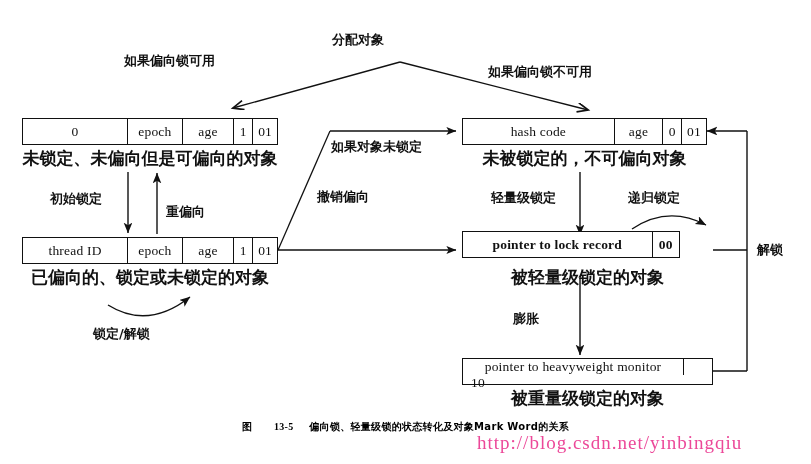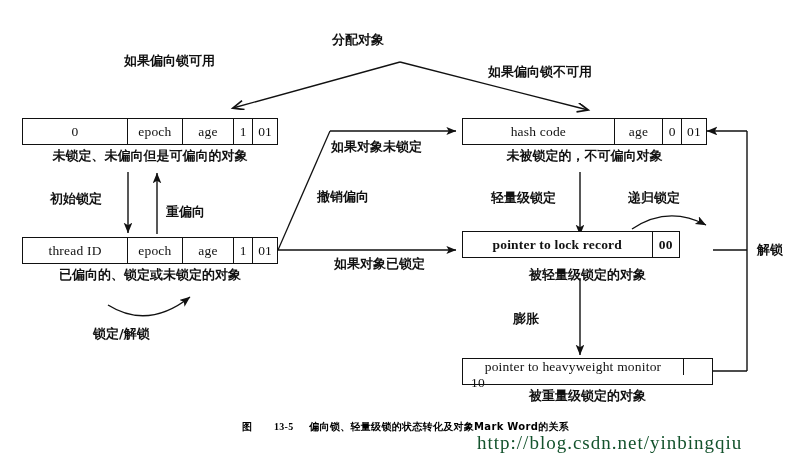--- a/index.html
+++ b/index.html
@@ -35,21 +35,21 @@
     padding:0 3px;
     letter-spacing:.2px;
   }
   .mw-cell:last-child{border-right:none;text-align:right;}
 
   
   .cn-caption{
     position:absolute;
     font-family:"DejaVu Sans", sans-serif;
     font-weight:bold;
-    font-size:13px;
+    font-size:17px;
     color:#111;
     white-space:nowrap;
     text-align:center;
   }
   
   .edge-label{
     position:absolute;
     font-family:"DejaVu Sans", sans-serif;
     font-weight:bold;
     font-size:13px;
@@ -68,21 +68,21 @@
     color:#000;
     letter-spacing:.3px;
   }
   .fig-caption .num{font-family:"Liberation Serif",serif;}
   .watermark{
     position:absolute;
     left:477px;
     top:432px;
     font-family:"Liberation Serif", serif;
     font-size:19px;
-    color:#14532d;
+    color:#ec4899;
     white-space:nowrap;
     letter-spacing:1px;
   }
 </style>
 </head>
 <body>
 
 <div id="canvas">
 
   <svg class="svg-layer" viewBox="0 0 811 464">
@@ -179,21 +179,20 @@
   <div class="edge-label" style="left:332px;top:31px;">分配对象</div>
   <div class="edge-label" style="left:124px;top:52px;">如果偏向锁可用</div>
   <div class="edge-label" style="left:488px;top:63px;">如果偏向锁不可用</div>
 
   <div class="edge-label" style="left:50px;top:190px;">初始锁定</div>
   <div class="edge-label" style="left:166px;top:203px;">重偏向</div>
   <div class="edge-label" style="left:93px;top:325px;">锁定/解锁</div>
 
   <div class="edge-label" style="left:331px;top:138px;">如果对象未锁定</div>
   <div class="edge-label" style="left:317px;top:188px;">撤销偏向</div>
-  <div class="edge-label" style="left:334px;top:255px;">如果对象已锁定</div>
 
   <div class="edge-label" style="left:491px;top:189px;">轻量级锁定</div>
   <div class="edge-label" style="left:628px;top:189px;">递归锁定</div>
   <div class="edge-label" style="left:513px;top:310px;">膨胀</div>
   <div class="edge-label" style="left:757px;top:241px;">解锁</div>
 
   <div class="fig-caption">
     <span>图</span>
     <span style="display:inline-block;width:18px;"></span><span class="num">13-5</span>
     <span style="display:inline-block;width:12px;"></span><span>偏向锁、轻量级锁的状态转化及对象Mark Word的关系</span>

